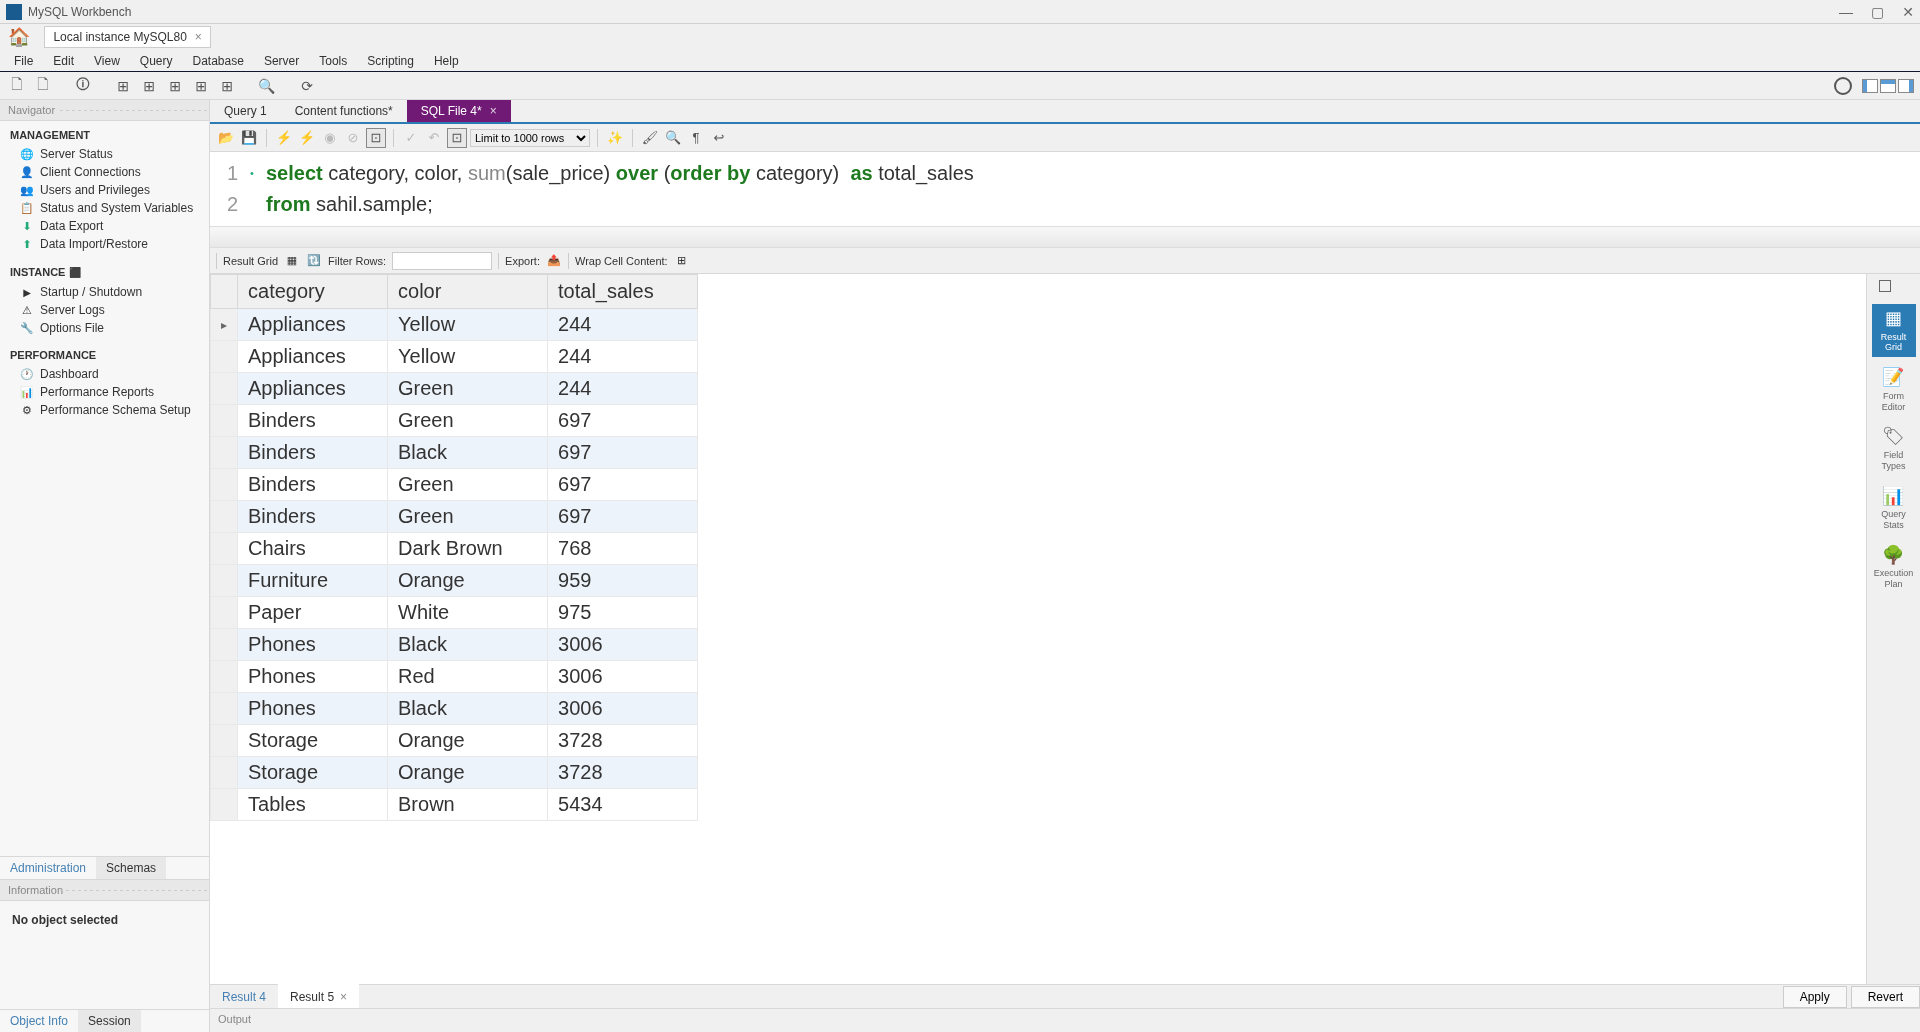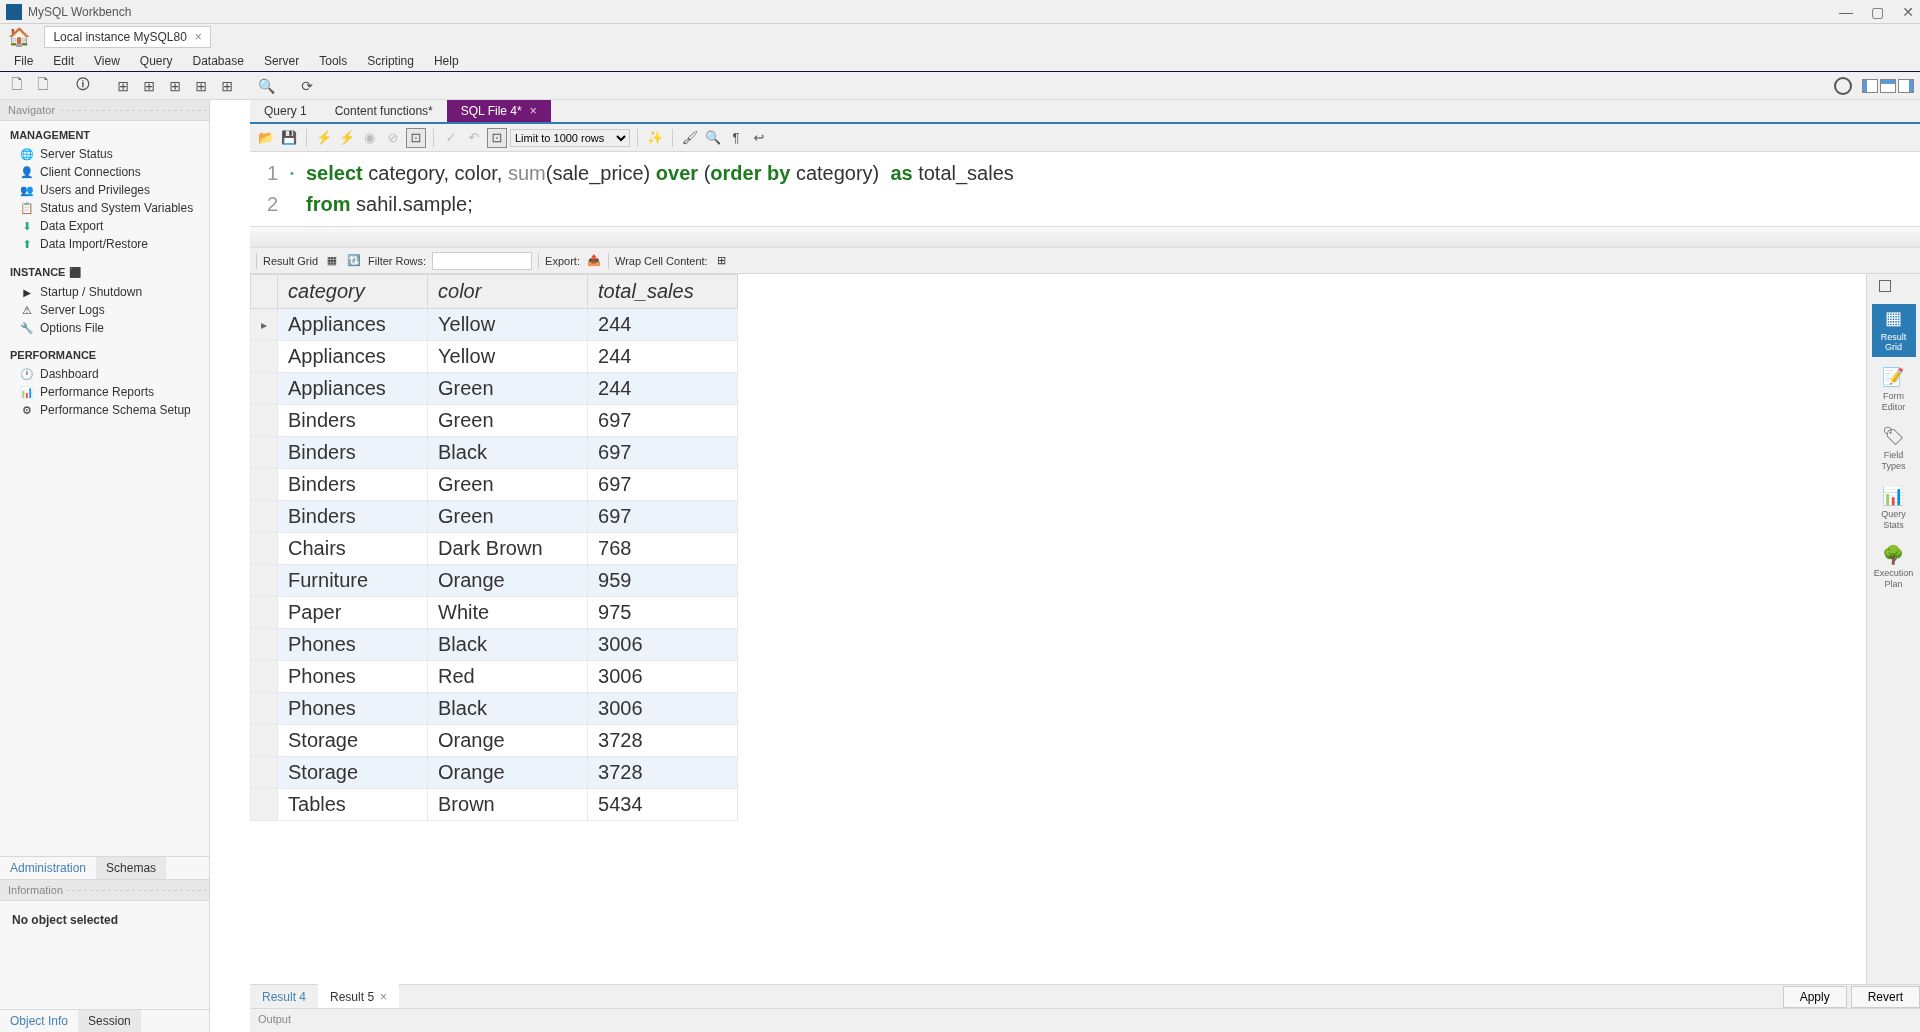--- a/index.html
+++ b/index.html
@@ -27,21 +27,21 @@
 .tb-btn { width: 22px; height: 22px; display: flex; align-items: center; justify-content: center; color: #555; cursor: pointer; font-size: 14px; }
 .tb-sep { width: 10px; }
 .layout-btns { margin-left: auto; display: flex; gap: 2px; align-items: center; }
 .layout-btn { width: 16px; height: 14px; border: 1px solid #888; display: inline-block; cursor: pointer; }
 .layout-btn.b1 { background: linear-gradient(to right, #5a9bd5 30%, #fff 30%); }
 .layout-btn.b2 { background: linear-gradient(to bottom, #5a9bd5 30%, #fff 30%); }
 .layout-btn.b3 { background: linear-gradient(to right, #fff 70%, #5a9bd5 70%); }
 .gear-icon { width: 18px; height: 18px; border-radius: 50%; border: 2px solid #555; margin-right: 8px; position: relative; }
 
 
-.layout { display: flex; height: calc(100% - 100px); gap: 40px; }
+.layout { display: flex; height: calc(100% - 100px); }
 
 
 .navigator { width: 210px; background: #f7f7f7; border-right: 1px solid #d8d8d8; display: flex; flex-direction: column; }
 .panel-header { background: #e8e8e8; color: #888; font-size: 11px; padding: 4px 8px; border-bottom: 1px solid #d8d8d8; position: relative; }
 .panel-header::after { content: ''; position: absolute; left: 60px; right: 0; top: 50%; height: 1px; background: repeating-linear-gradient(to right, #ccc 0 3px, transparent 3px 6px); }
 .nav-section { padding: 4px 0; }
 .nav-heading { font-size: 11px; font-weight: bold; color: #333; padding: 4px 10px; }
 .nav-item { display: flex; align-items: center; gap: 6px; padding: 2px 10px 2px 20px; font-size: 12px; color: #333; cursor: pointer; }
 .nav-icon { width: 14px; height: 14px; display: inline-flex; align-items: center; justify-content: center; font-size: 12px; }
 .ico-status::before { content: '🌐'; font-size: 11px; }
@@ -102,21 +102,21 @@
 
 .result-toolbar { height: 26px; background: #f0f0f0; display: flex; align-items: center; padding: 0 6px; gap: 6px; border-bottom: 1px solid #d8d8d8; font-size: 11px; }
 .result-toolbar .sep2 { width: 1px; height: 16px; background: #ccc; }
 .filter-input { width: 100px; height: 18px; border: 1px solid #ccc; padding: 0 4px; font-size: 11px; }
 .rt-icon { width: 16px; height: 16px; display: flex; align-items: center; justify-content: center; cursor: pointer; }
 
 
 .results-wrap { flex: 1; display: flex; min-height: 0; }
 .result-grid { flex: 1; overflow: auto; background: #fff; }
 .result-grid table { border-collapse: collapse; font-size: 20px; }
-.result-grid th { background: #f0f0f0; border: 1px solid #d8d8d8; padding: 5px 10px; text-align: left; font-weight: normal; font-style: italic; }
+.result-grid th { background: #f0f0f0; border: 1px solid #d8d8d8; padding: 5px 10px; text-align: left; font-weight: normal; }
 .result-grid th.row-head { width: 20px; background: #f0f0f0; }
 .result-grid td { border: 1px solid #e8e8e8; padding: 4px 10px; }
 .result-grid td.row-head { background: #f0f0f0; width: 20px; text-align: center; color: #666; font-size: 12px; }
 .result-grid tr:nth-child(odd) td.cell { background: #edf3fa; }
 .result-grid tr:nth-child(even) td.cell { background: #fff; }
 .col-cat { width: 150px; }
 .col-color { width: 160px; }
 .col-total { width: 150px; }
 
 

